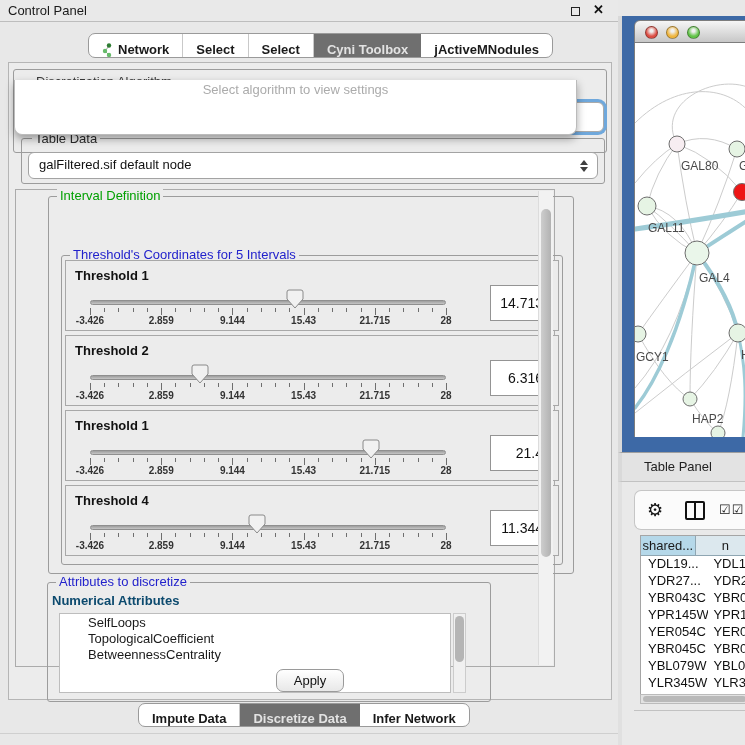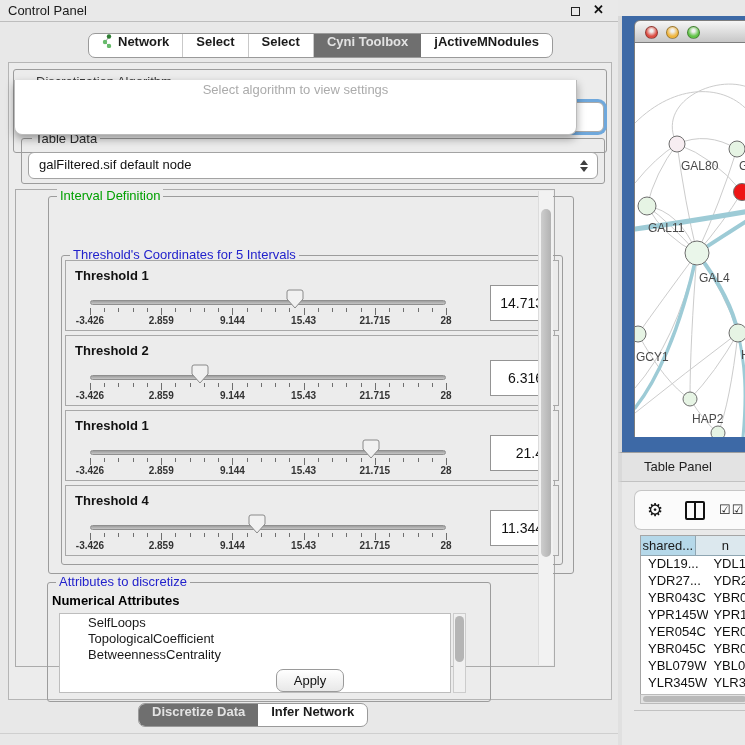--- a/index.html
+++ b/index.html
@@ -7,21 +7,21 @@
   .screen { position:relative; width:745px; height:745px; overflow:hidden; background:#e8e8e8; }
 
   
   .left-panel { position:absolute; left:0; top:0; width:618px; height:745px; background:#e8e8e8; }
   .titlebar { position:absolute; left:0; top:0; width:100%; height:22px; background:#e9e9e9; border-bottom:1px solid #bdbdbd; }
   .titlebar .tb-title { position:absolute; left:8px; top:3px; font-size:13px; color:#1a1a1a; }
   .tb-float { position:absolute; right:38px; top:7px; width:9px; height:9px; border:1.5px solid #222; background:transparent; }
   .tb-close { position:absolute; right:14px; top:2px; font-size:13px; font-weight:bold; color:#111; }
 
   .tabbar { position:absolute; left:88px; top:33px; height:25px; display:flex; background:#fff; border:1px solid #9a9a9a; border-radius:7px; overflow:hidden; }
-  .tab { display:flex; align-items:flex-start; gap:5px; padding:0 13px; font-size:13px; font-weight:600; color:#1a1a1a; border-right:1px solid #c9c9c9; cursor:default; }
+  .tab { display:flex; align-items:flex-end; gap:5px; padding:0 13px; font-size:13px; font-weight:600; color:#1a1a1a; border-right:1px solid #c9c9c9; cursor:default; }
   .tab:last-child { border-right:none; }
   .tab.selected { background:#6f6f6f; color:#e3e3e3; border-right:none; }
 
   .outer-panel { position:absolute; left:8px; top:62px; width:604px; height:638px; background:#ececec; border:1px solid #b5b5b5; }
 
   .algo-group { position:absolute; left:4px; top:6px; width:594px; height:84px; border:1px solid #9c9c9c; border-radius:3px; }
   .algo-title { position:absolute; left:22px; top:4px; font-size:13px; color:#3a3a3a; }
   .algo-combo { position:absolute; left:8px; top:32px; width:582px; height:30px; background:#fff; border:1px solid #aaa; border-radius:6px; box-shadow:0 0 0 3px #6fa8dc; }
 
   .popup { position:absolute; left:14px; top:80px; width:563px; height:55px; background:#fff; border:1px solid #bbb; border-top:none; border-radius:0 0 8px 8px; box-shadow:0 4px 9px rgba(0,0,0,.35); z-index:30; overflow:hidden; }
@@ -60,21 +60,21 @@
   .slider-thumb { position:absolute; top:28px; width:18px; height:20px; }
   .ticks { position:absolute; left:0; top:47px; width:100%; height:8px; }
   .tick { position:absolute; top:0; width:1px; background:#6e6e6e; }
   .tick.minor { height:4px; }
   .tick.major { height:7px; }
   .tick-labels { position:absolute; left:0; top:54px; width:100%; height:12px; }
   .tick-label { position:absolute; transform:translateX(-50%); font-size:10px; font-weight:600; color:#333; white-space:nowrap; }
   .thr-value { position:absolute; right:8px; top:24px; width:60px; height:36px; background:#fff; border:1px solid #949494; font-size:14px; color:#111; text-align:right; line-height:34px; padding-right:6px; }
 
   .attrs-group { position:absolute; left:31px; top:392px; width:444px; height:120px; border:1px solid #9c9c9c; border-radius:3px; }
-  .attrs-subtitle { position:absolute; left:4px; top:10px; font-size:13px; font-weight:bold; color:#000000; }
+  .attrs-subtitle { position:absolute; left:4px; top:10px; font-size:13px; font-weight:bold; color:#0c4a6e; }
   .attrs-list { position:absolute; left:11px; top:30px; width:392px; height:80px; background:#fff; border:1px solid #bdbdbd; overflow:hidden; }
   .attrs-item { font-size:13px; color:#1a1a1a; padding:1px 0 1px 28px; height:16px; line-height:15px; }
   .list-scrollbar { position:absolute; left:405px; top:30px; width:13px; height:80px; background:#f0f0f0; border:1px solid #ccc; }
   .list-thumb { position:absolute; left:1px; top:2px; width:9px; height:46px; border-radius:5px; background:#b5b5b5; }
 
   .apply-row { position:absolute; left:0; bottom:4px; width:100%; height:28px; }
   .apply-btn { position:absolute; left:50%; transform:translateX(-50%); top:2px; width:68px; height:23px; background:linear-gradient(#ffffff,#e8e8e8); border:1px solid #9a9a9a; border-radius:7px; font-size:13px; color:#111; text-align:center; line-height:21px; }
 
   .bottom-tabbar { position:absolute; left:138px; top:703px; height:24px; display:flex; background:#fff; border:1px solid #9a9a9a; border-radius:7px; overflow:hidden; }
   .left-bottom-line { position:absolute; left:0; top:733px; width:618px; height:1px; background:#cfcfcf; }
@@ -380,20 +380,23 @@
             <div class="v-thumb"></div>
           </div>
       </div>
 
       <div class="apply-row">
         <div class="apply-btn">Apply</div>
       </div>
     </div>
 
     <div class="bottom-tabbar" id="bottom-tabbar">
+        <div class="tab">
+          <span>Impute Data</span>
+        </div>
         <div class="tab selected">
           <span>Discretize Data</span>
         </div>
         <div class="tab">
           <span>Infer Network</span>
         </div>
       </div>
     <div class="left-bottom-line"></div>
 
     <div class="popup">

